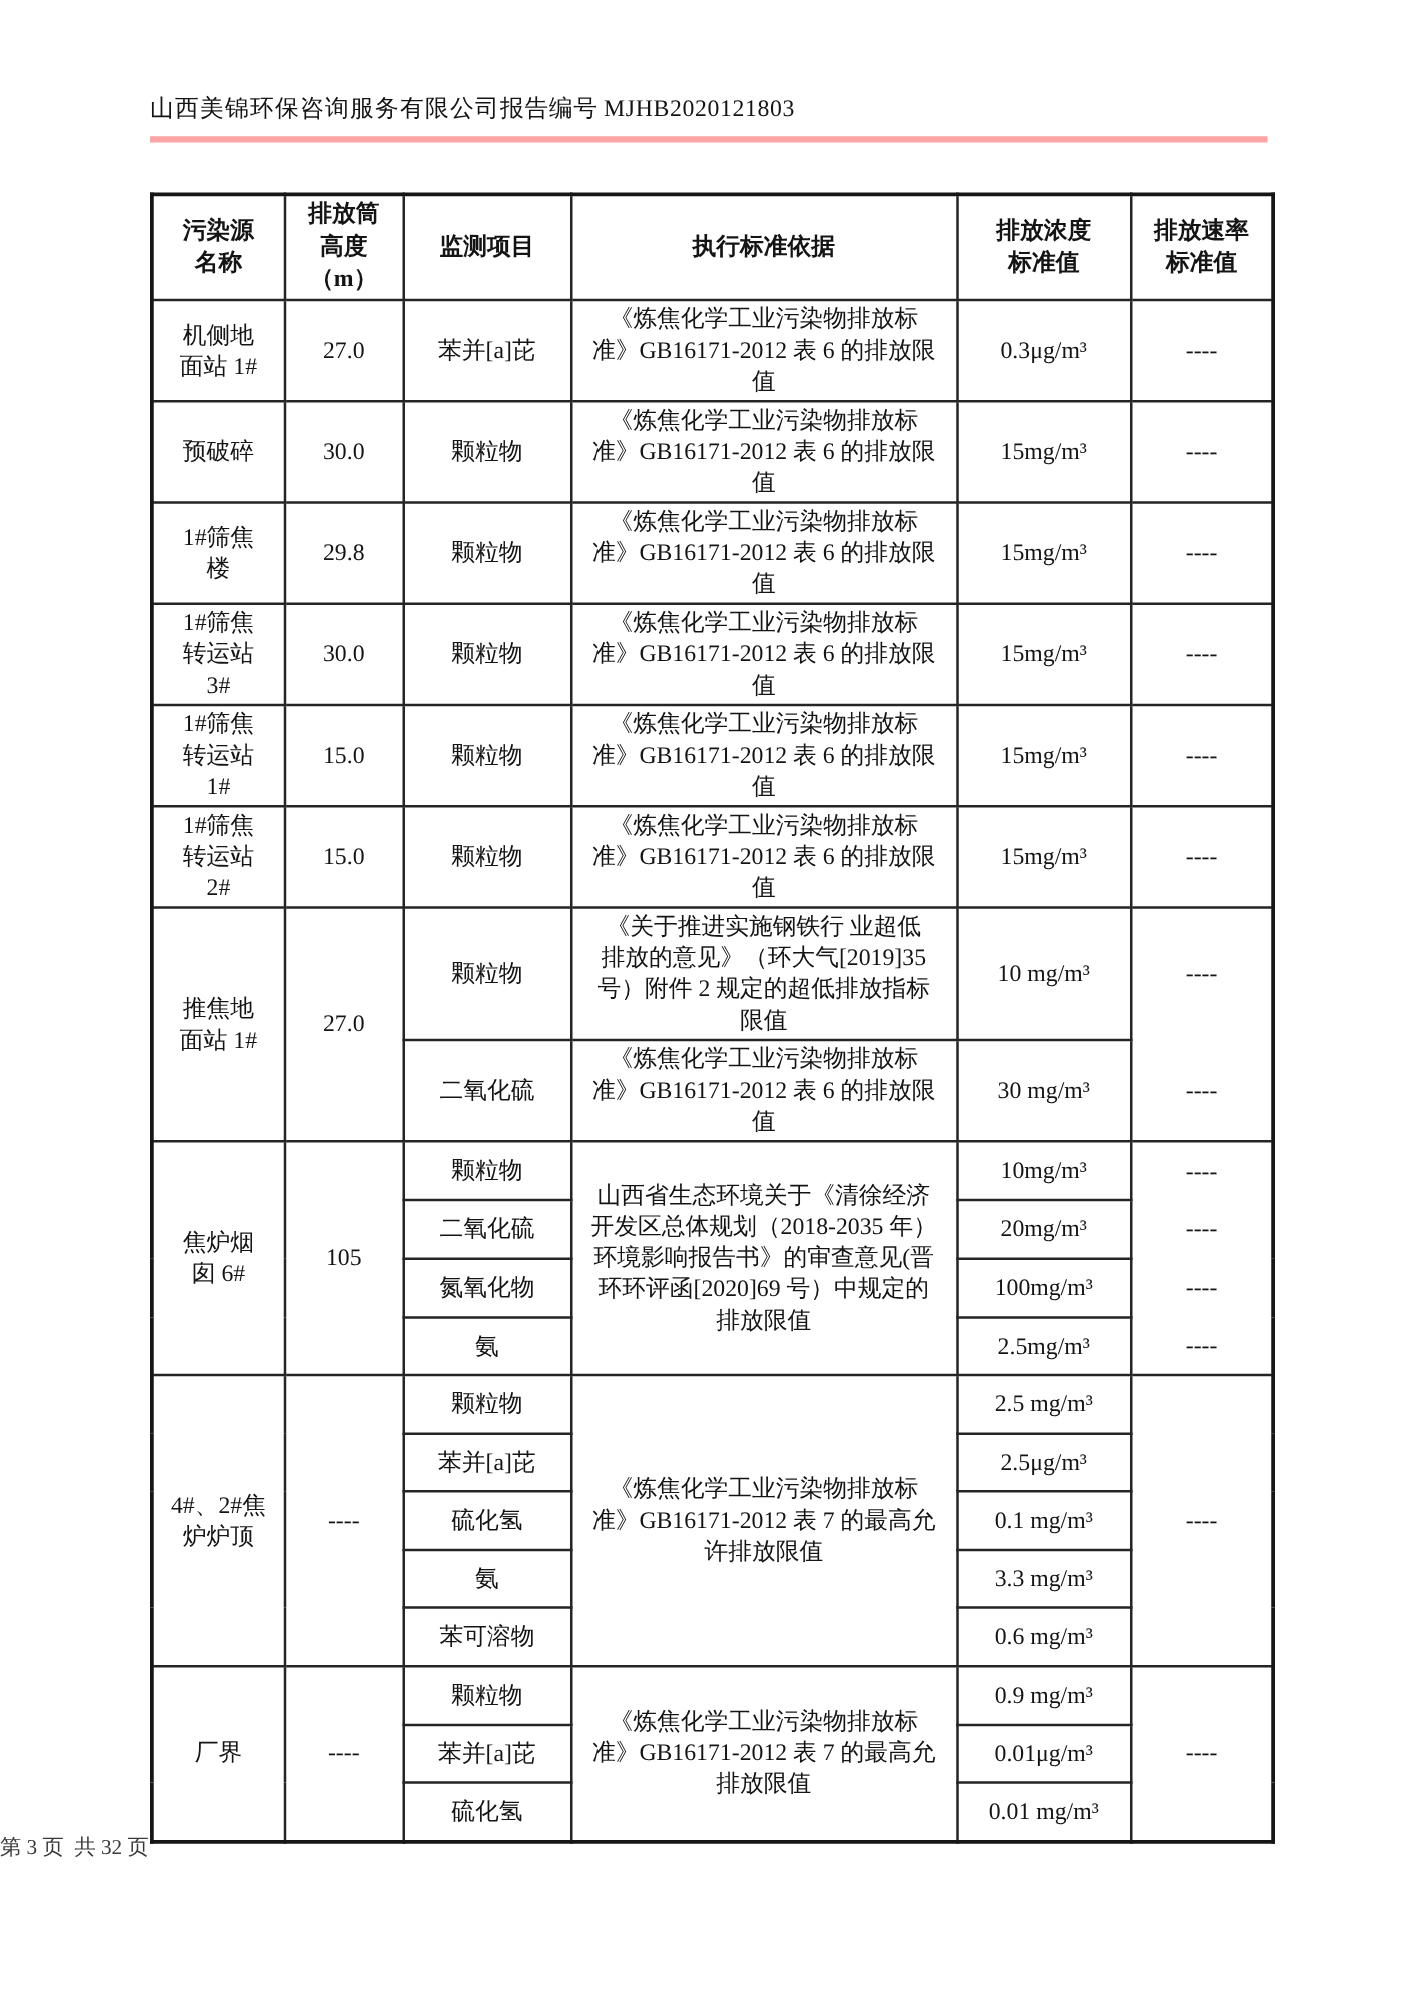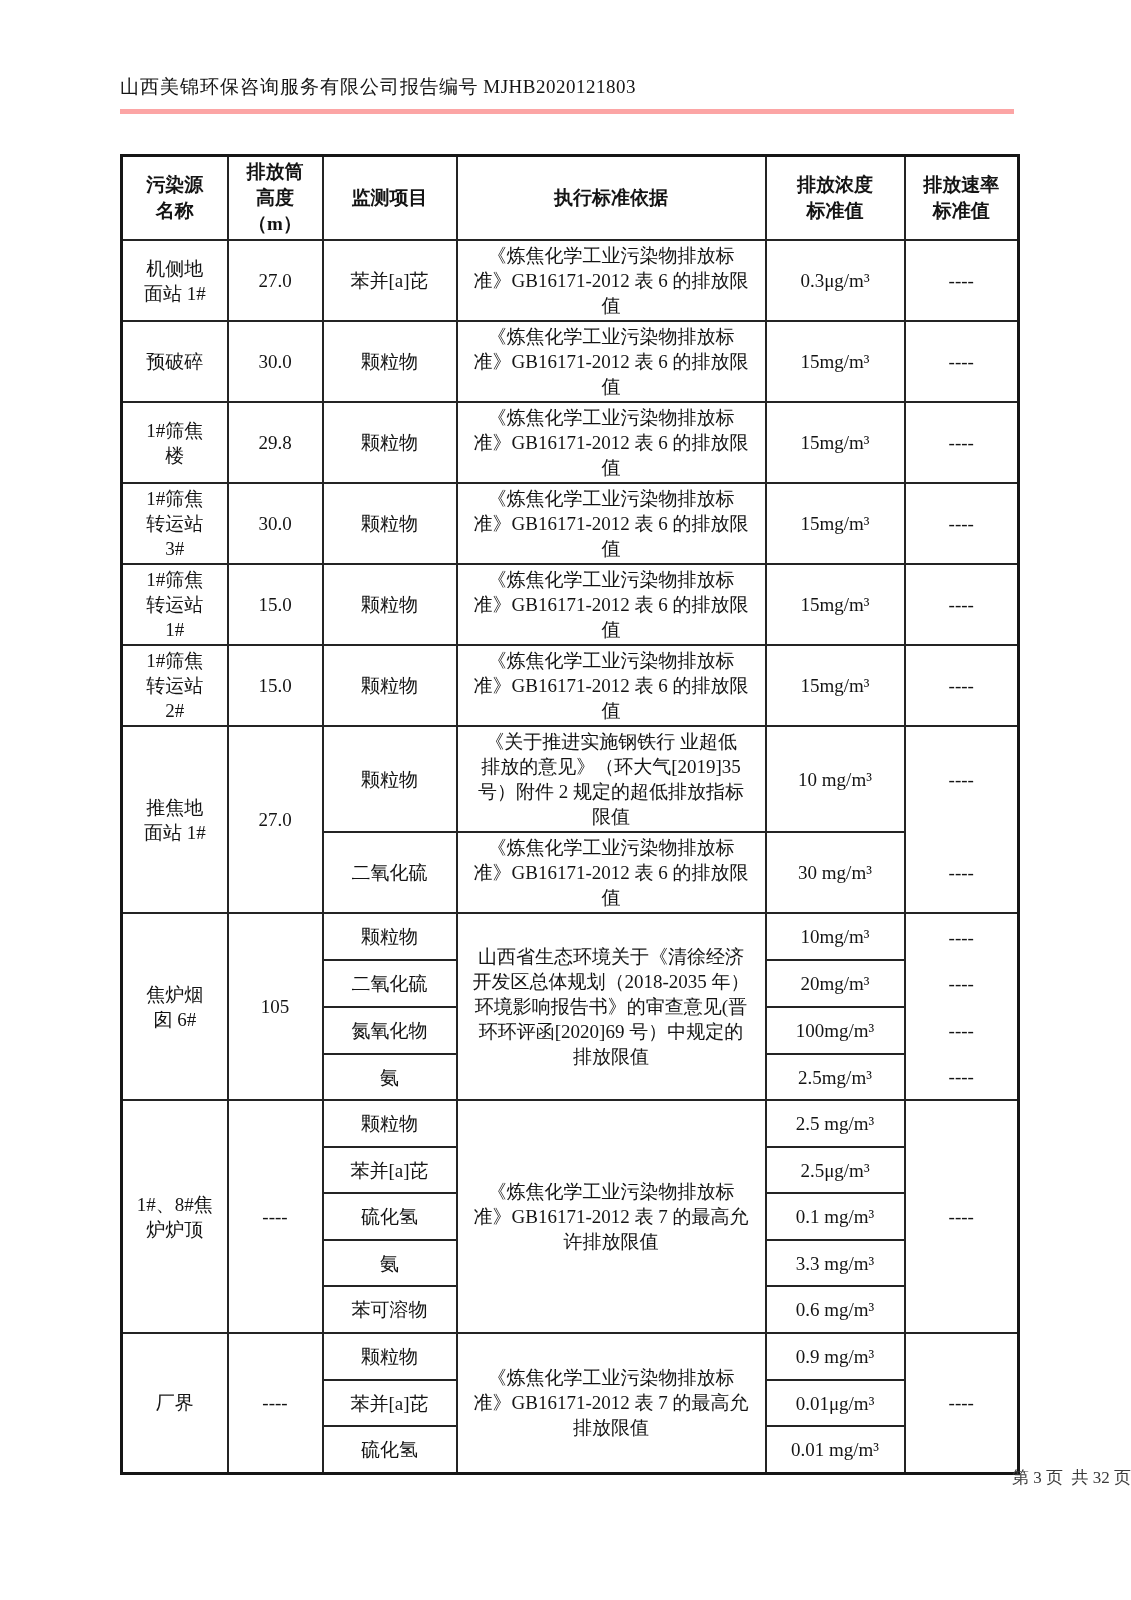--- a/index.html
+++ b/index.html
@@ -32,21 +32,21 @@
     font-weight:normal;
     overflow:hidden;
   }
   .std-table th { font-weight:bold; line-height:26px; }
   
   .std-table td.nbb { border-bottom-style:none; }
   .std-table td.nbt { border-top-style:none; }
 
   .doc-footer {
     position:absolute; left:0; top:1466px; width:1131px;
-    text-align:right; font-size:17px; color:#3a3a3a;
+    text-align:left; font-size:17px; color:#3a3a3a;
     white-space:pre;
   }
 </style>
 </head>
 <body>
 
 <div class="page">
 
   <div class="doc-header">
     <span class="left">山西美锦环保咨询服务有限公司</span>
@@ -197,21 +197,21 @@
         <td>100mg/m³</td>
         <td class="nbt nbb">----</td>
       </tr>
       <tr style="height:46px">
         <td>氨</td>
         <td>2.5mg/m³</td>
         <td class="nbt">----</td>
       </tr>
 
       <tr style="height:47px">
-        <td rowspan="5">1#、8#焦
+        <td rowspan="5">4#、2#焦
 炉炉顶</td>
         <td rowspan="5">----</td>
         <td>颗粒物</td>
         <td rowspan="5">《炼焦化学工业污染物排放标
 准》GB16171-2012 表 7 的最高允
 许排放限值</td>
         <td>2.5 mg/m³</td>
         <td rowspan="5">----</td>
       </tr>
       <tr style="height:46px">

